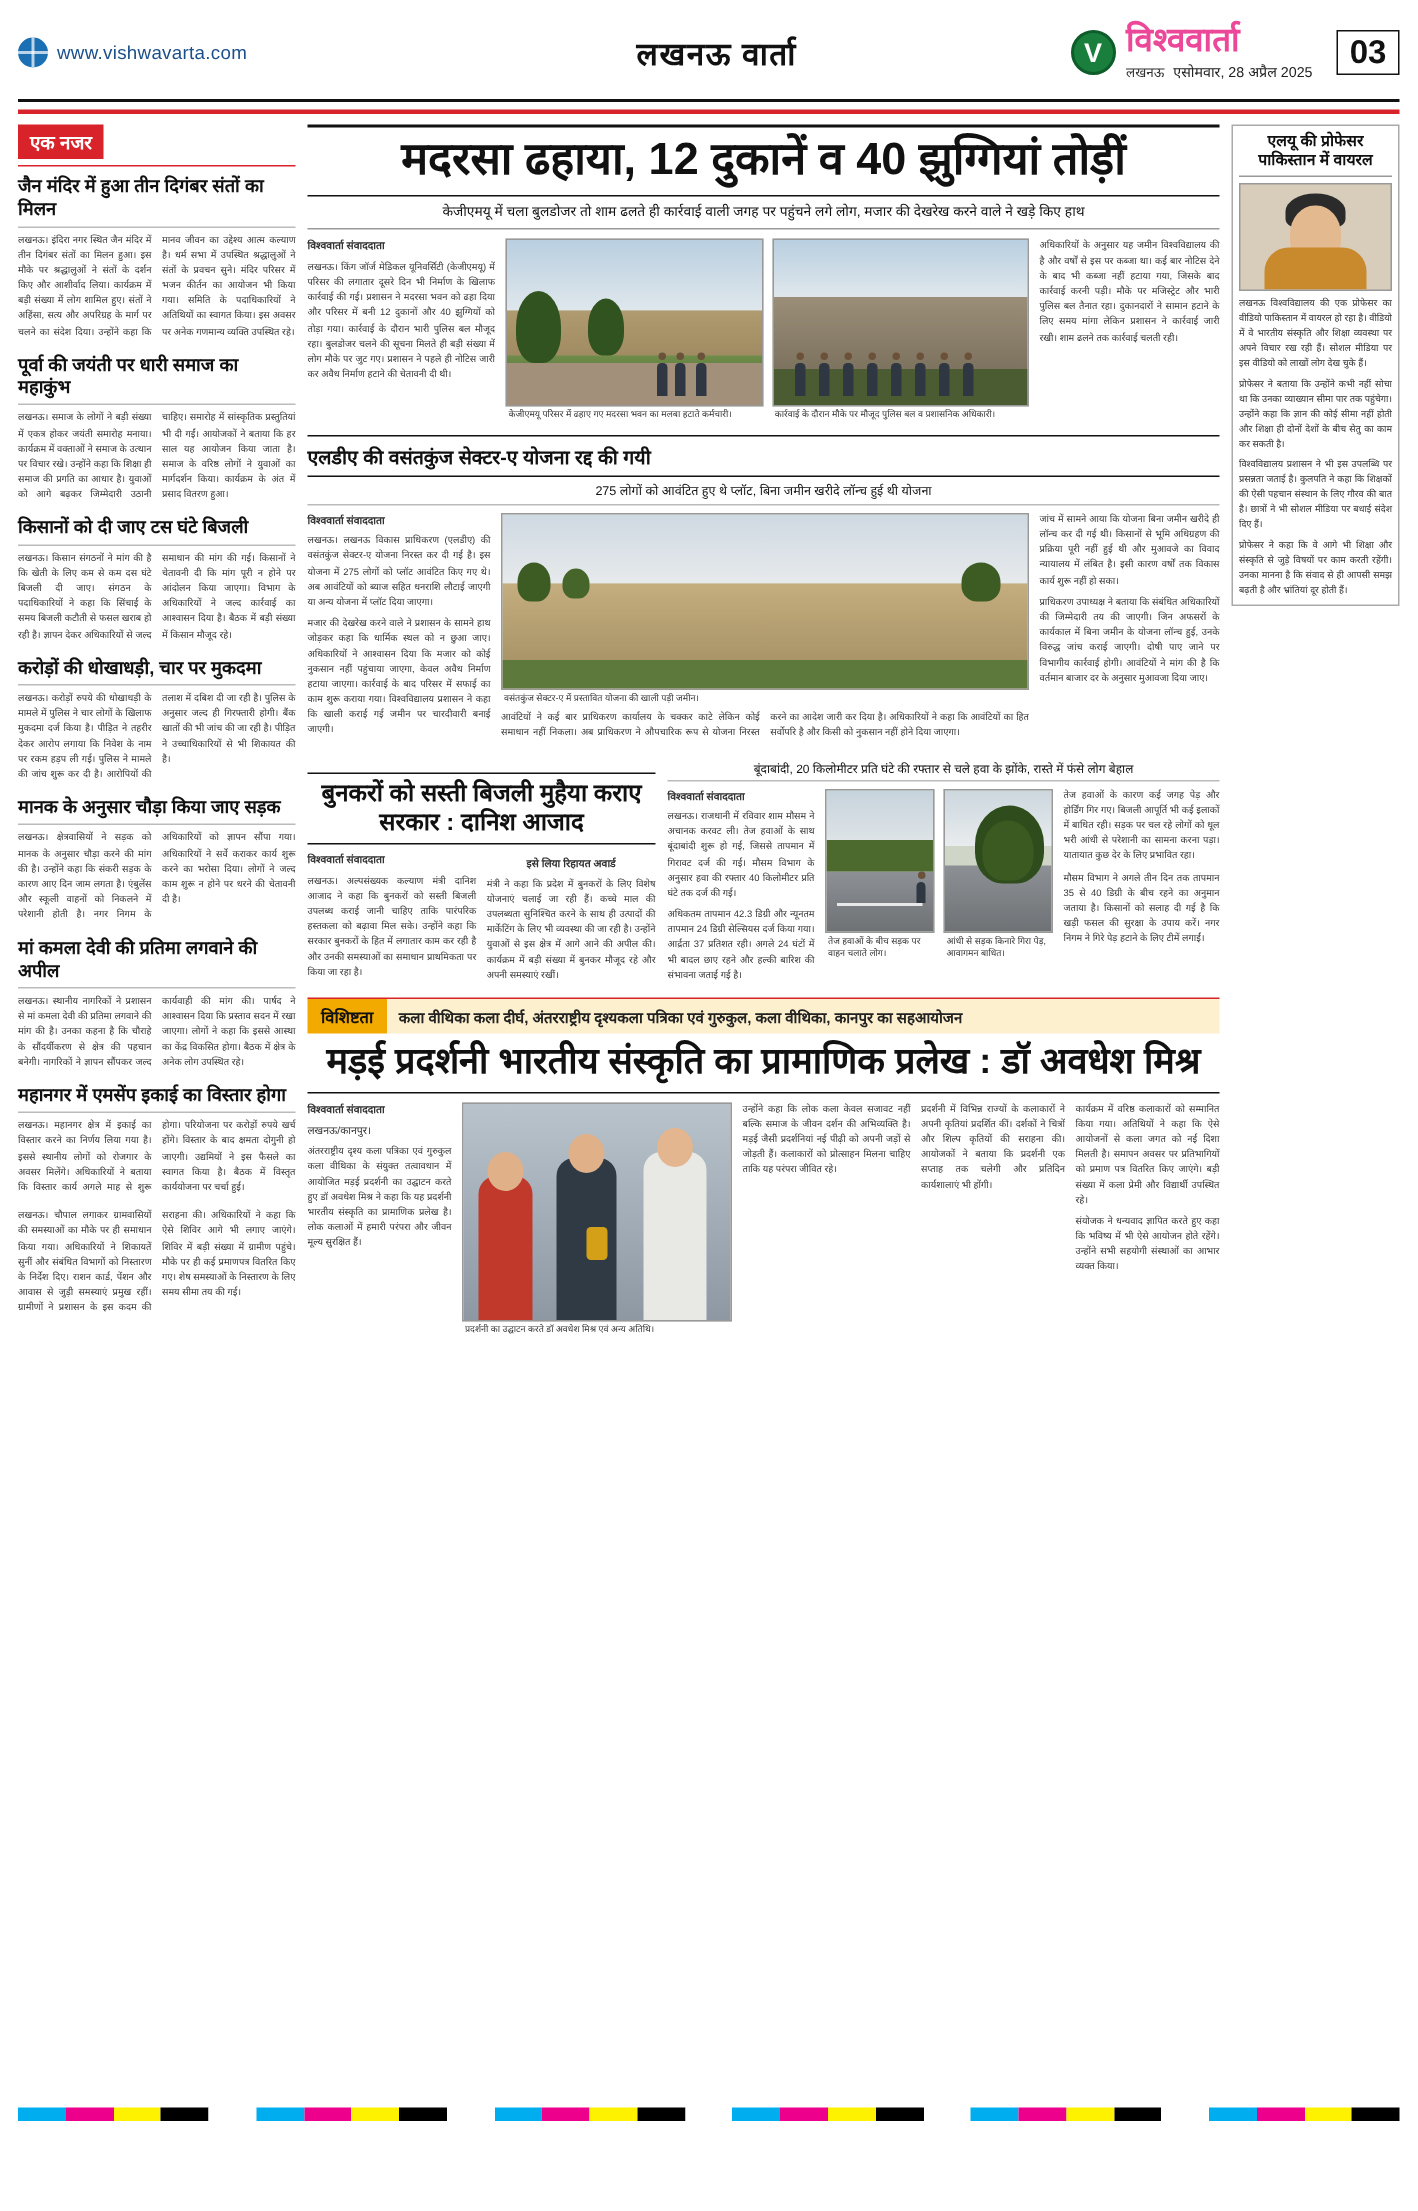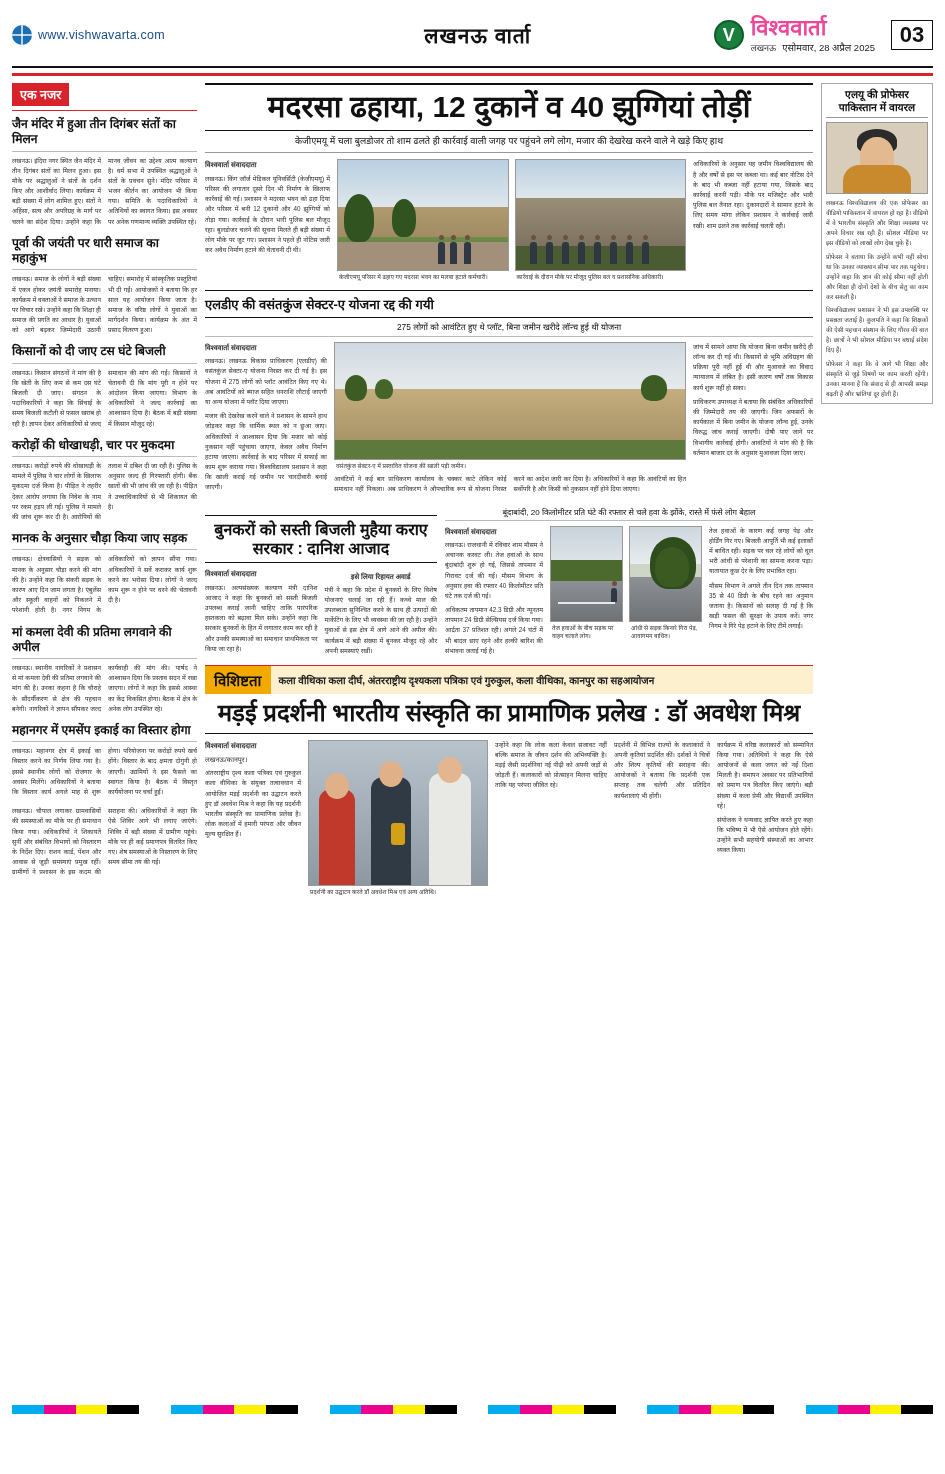--- a/index.html
+++ b/index.html
@@ -128,21 +128,21 @@
   .panel-head {
     font-size:16px; font-weight:bold; text-align:center; line-height:1.2;
     border-top:1.5px solid #111; border-bottom:1px solid #111; padding:4px 2px;
   }
   .panel-sub { font-size:8px; text-align:center; padding:3px 2px; border-bottom:1px solid #bbb; }
 
   .feature-strip {
     display:flex; align-items:stretch; margin-top:9px; border-top:1.5px solid #d8232a;
   }
   .fs-tag {
-    background:#f2a900; color:#111; font-size:15px; font-weight:bold;
+    background:#f2a900; color:#111; font-size:11px; font-weight:bold;
     padding:4px 9px; display:flex; align-items:center;
   }
   .fs-text {
     background:#fdf0cf; flex:1; font-size:10px; display:flex; align-items:center;
     padding:0 8px; font-weight:bold; color:#222;
   }
   .feature-head {
     font-size:24px; font-weight:bold; text-align:center; line-height:1.15;
     border-bottom:1.5px solid #111; padding:5px 0 6px;
   }

